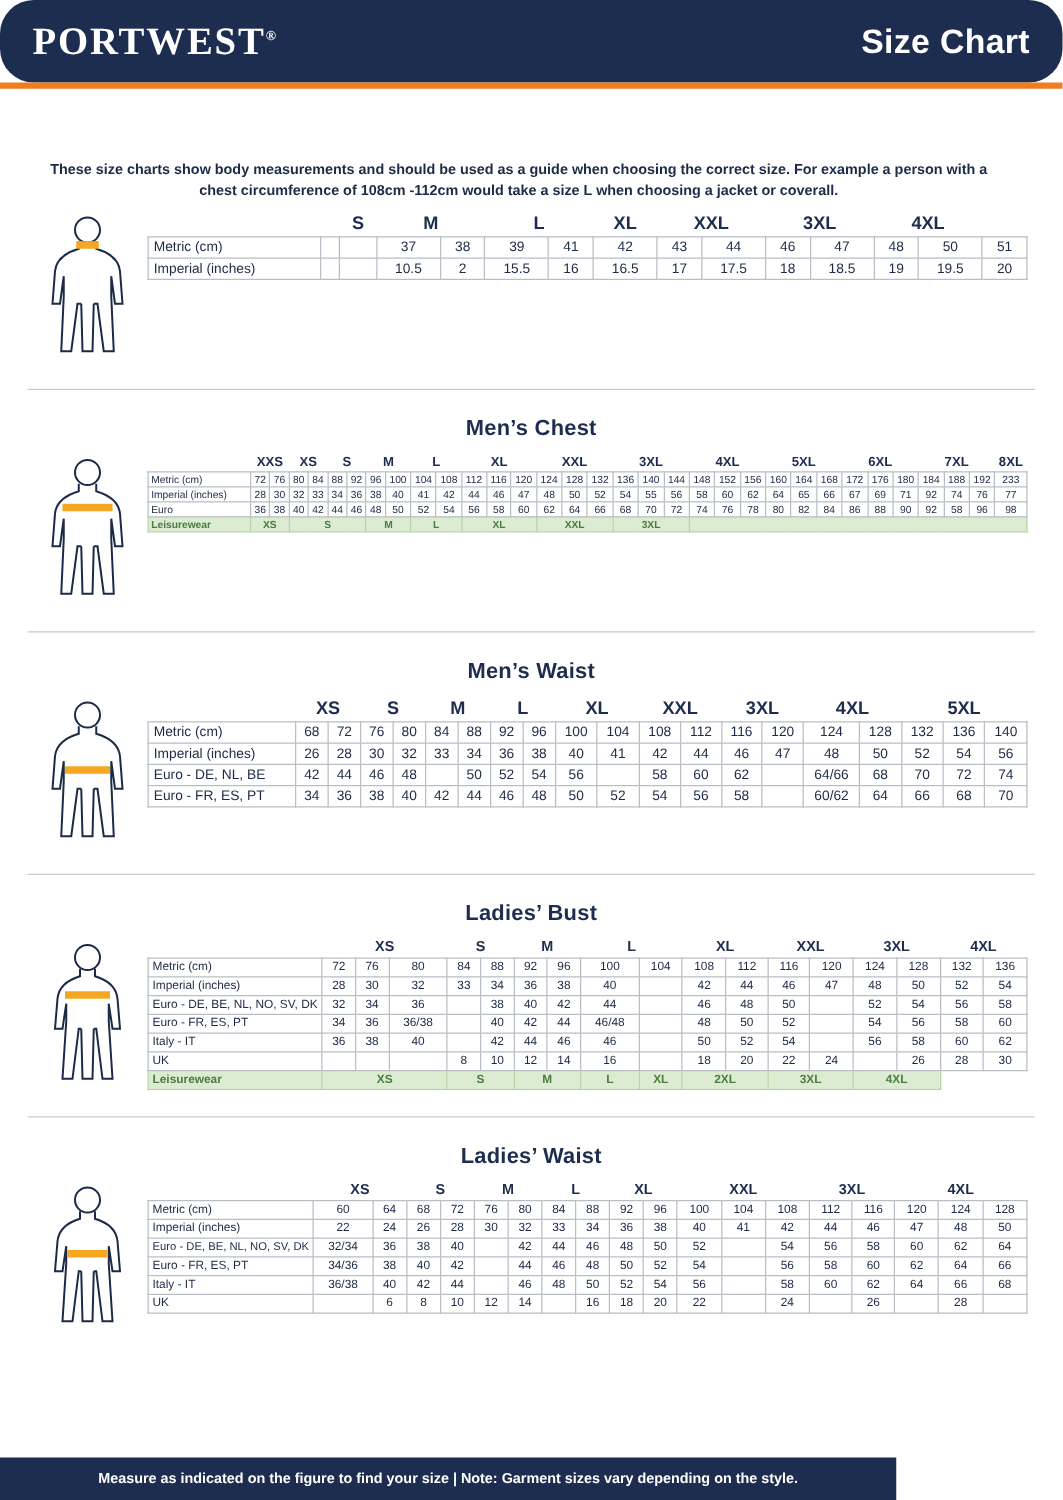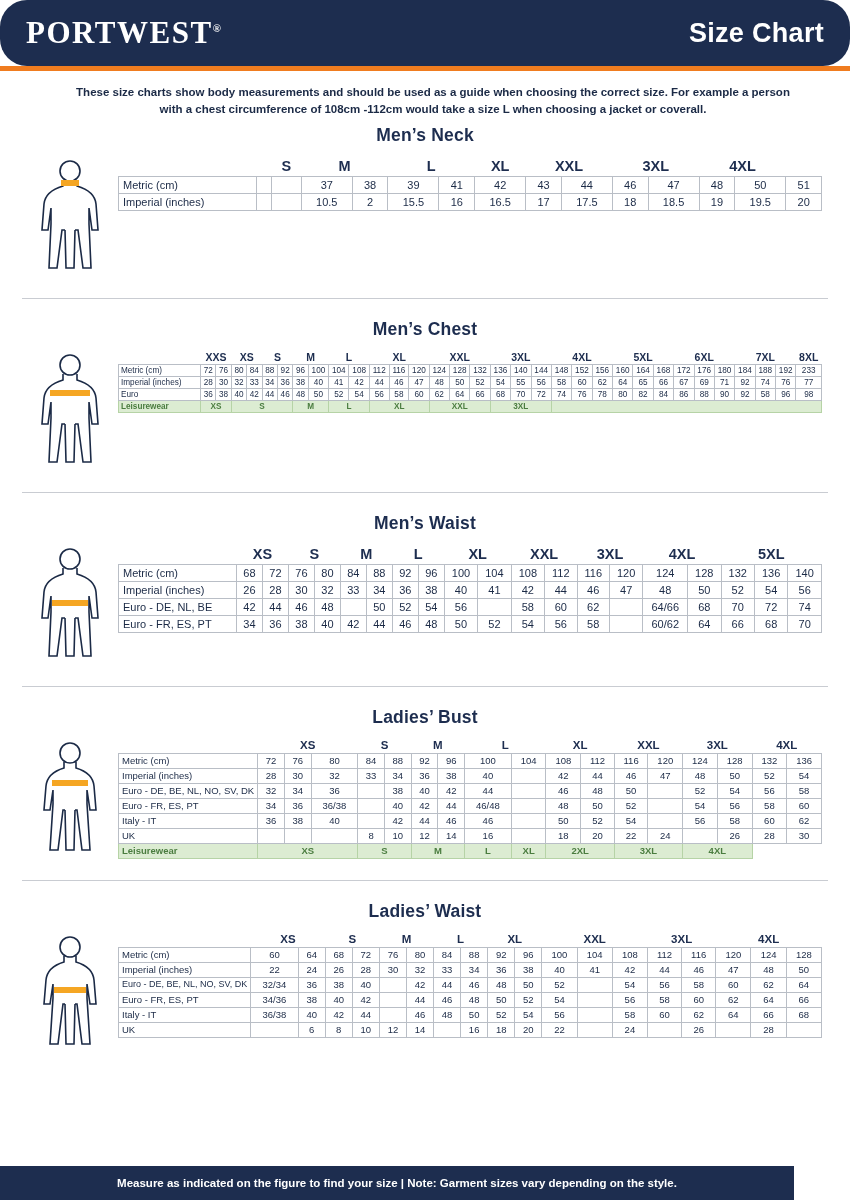--- a/index.html
+++ b/index.html
@@ -23,21 +23,21 @@
   }
   .brand .reg{font-size:11px;vertical-align:super;letter-spacing:0;}
   .title{
     color:#ffffff;font-size:27px;font-weight:bold;letter-spacing:.3px;
   }
   .orange-bar{height:5px;background:#f07c1f;}
 
   
   .intro{
     text-align:center;font-size:11.5px;font-weight:bold;line-height:1.5;
-    padding:13px 60px 6px 76px;color:#1b2a46;
+    padding:13px 60px 6px 40px;color:#1b2a46;margin-top:44px;
   }
 
   
   .section{position:relative;padding:0 22px;box-sizing:border-box;}
   .sec-title{
     text-align:center;font-size:17.5px;font-weight:bold;color:#1d2d4f;
     margin:0 0 10px 0;letter-spacing:.2px;
   }
   .sec-body{display:flex;align-items:flex-start;}
   .figure{width:96px;flex:0 0 96px;display:flex;justify-content:center;padding-top:2px;}
@@ -60,42 +60,41 @@
   .neck .hdrrow td,.waist .hdrrow td{font-size:14.5px;}
   .lad-bust table td,.lad-waist table td{font-size:9.5px;padding:1.5px 3px;}
   .lad-bust .hdrrow td,.lad-waist .hdrrow td{font-size:11.5px;}
   .chest table td{font-size:8.2px;padding:1px 2px;}
   .chest .hdrrow td{font-size:10.5px;}
   .leisure td{background:#dcecd2;color:#4a7c3f;font-weight:bold;border-color:#b6d3a6;}
   .leisure td.lbl{color:#4a7c3f;}
 
   
   .footer{
-    position:absolute;left:0;bottom:0;width:794px;height:34px;
+    position:absolute;left:0;bottom:0;width:717px;height:34px;
     background:#1d2d4f;color:#ffffff;display:flex;align-items:center;
     justify-content:center;font-size:11.5px;font-weight:bold;
   }
 </style>
 </head>
 <body>
 
 <div class="page">
 
   <div class="header">
     <div class="brand">
       <span>PORTWEST</span><span class="reg">®</span>
     </div>
     <div class="title">Size Chart</div>
   </div>
   <div class="orange-bar"></div>
 
   <div class="intro">These size charts show body measurements and should be used as a guide when choosing the correct size. For example a person with a chest circumference of 108cm -112cm would take a size L when choosing a jacket or coverall.</div>
 
   <div class="section neck">
-    <div class="sec-title">Men’s Neck</div>
     <div class="sec-body">
       <div class="figure">
         <svg width="70" height="120" viewBox="0 0 70 120">
           <g fill="none" stroke="#1b2a46" stroke-width="1.6">
             <circle cx="35" cy="13" r="10"></circle>
             <path d="M28 22 L28 28 C18 31 10 36 9 46 L7 72 L13 72 L16 50 L16 66 L14 110 L22 110 L27 72 L30 72"></path>
             <path d="M42 22 L42 28 C52 31 60 36 61 46 L63 72 L57 72 L54 50 L54 66 L56 110 L48 110 L43 72 L40 72"></path>
             <path d="M30 72 L31 110 L39 110 L40 72"></path>
           </g>
           <rect x="26" y="22" width="18" height="6" fill="#f5a623"></rect>

